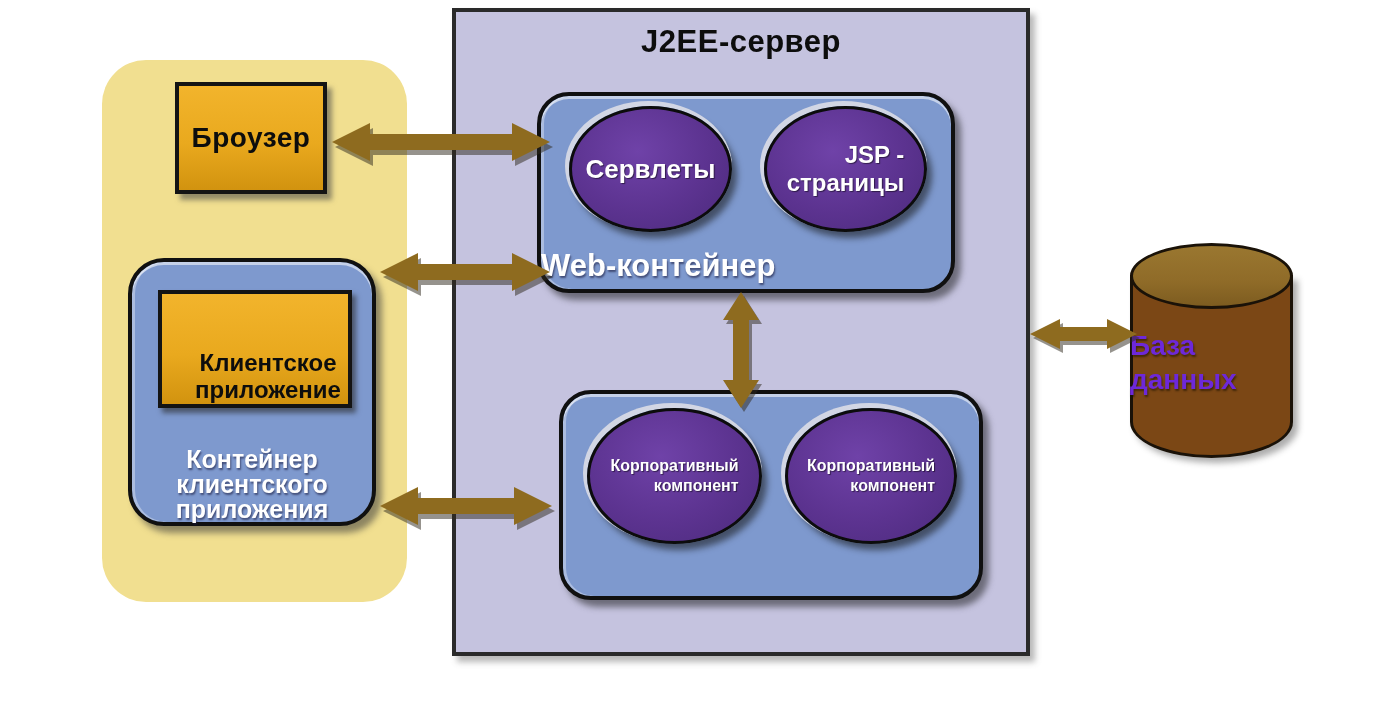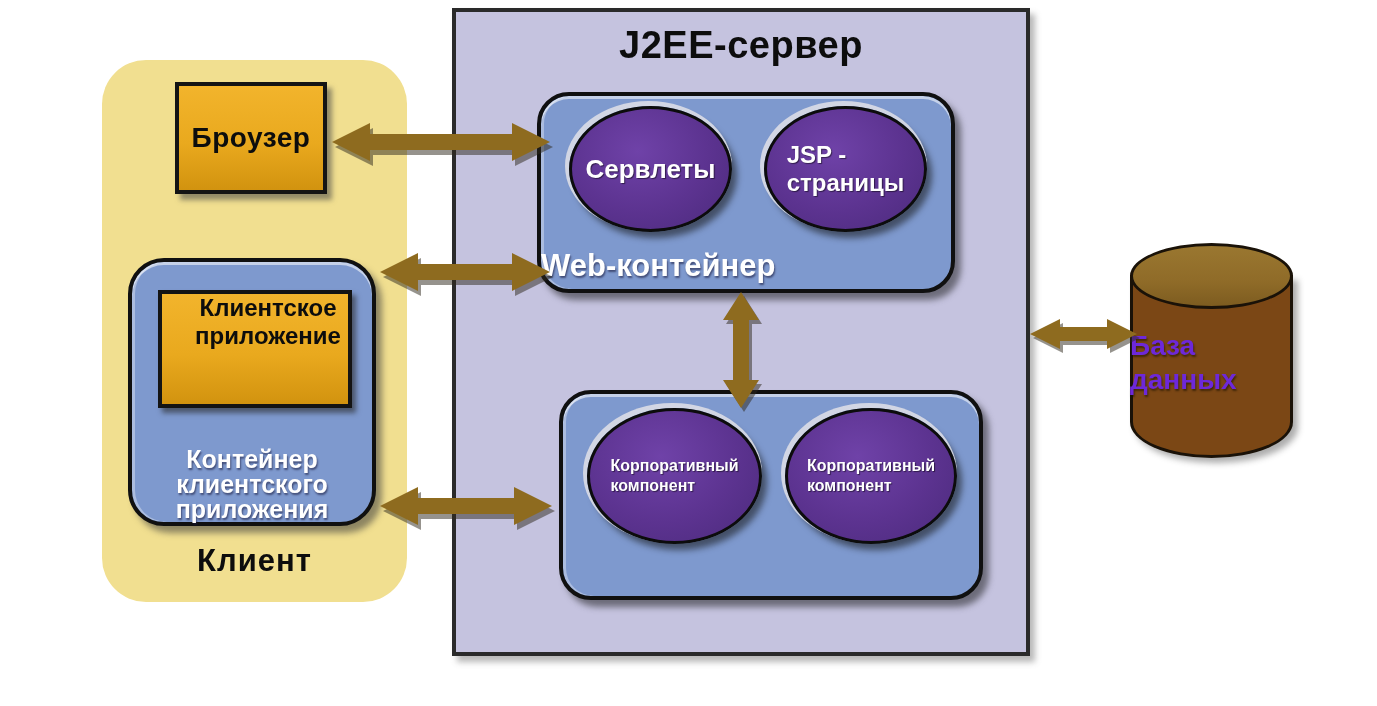--- a/index.html
+++ b/index.html
@@ -27,21 +27,21 @@
     left:128px;top:258px;width:248px;height:268px;
     background:var(--blue-container);border:4px solid #101010;box-sizing:border-box;
     border-radius:36px;
     box-shadow:inset 0 3px 0 rgba(255,255,255,0.55), inset 3px 0 0 rgba(255,255,255,0.35), 6px 7px 6px rgba(60,60,60,0.55);
   }
   .client-app-box{
     left:26px;top:28px;width:194px;height:118px;
     background:linear-gradient(180deg,#f2b42c 0%,var(--orange-box) 55%,#d2930f 100%);
     border:4px solid #141414;box-sizing:border-box;
     box-shadow:4px 5px 5px rgba(40,40,40,0.6);
-    display:flex;align-items:flex-start;justify-content:center;text-align:center;
+    display:flex;align-items:flex-end;justify-content:center;text-align:center;
     font-size:24px;line-height:1.15;color:#0d0d0d;padding-left:26px;
   }
   .client-container-label{
     left:0;top:162px;width:100%;text-align:center;
     font-size:25px;line-height:1.0;color:#ffffff;
     text-shadow:1px 2px 2px rgba(25,25,60,0.6);
     margin-top:23px;
   }
   .client-label{
     left:102px;top:543px;width:305px;text-align:center;
@@ -50,42 +50,42 @@
 
   
   .server-bg{
     left:452px;top:8px;width:578px;height:648px;
     background:var(--server-bg);
     border:4px solid #2a2a2a;box-sizing:border-box;
     box-shadow:5px 6px 6px rgba(100,100,100,0.45);
   }
   .server-title{
     left:452px;top:24px;width:578px;text-align:center;
-    font-size:38px;color:#0d0d0d;letter-spacing:0.5px;
+    font-size:31px;color:#0d0d0d;letter-spacing:0.5px;
   }
   .blue-round{
     background:var(--blue-container);border:4px solid #101010;box-sizing:border-box;
     border-radius:32px;
     box-shadow:inset 0 3px 0 rgba(255,255,255,0.55), inset 3px 0 0 rgba(255,255,255,0.35), 6px 7px 6px rgba(50,50,55,0.6);
   }
   .web-container{left:537px;top:92px;width:418px;height:201px;}
   .ejb-container{left:559px;top:390px;width:424px;height:210px;}
   .container-label{
     left:0;width:100%;text-align:left;position:absolute;
     font-size:31px;color:#ffffff;text-shadow:1px 2px 2px rgba(25,25,60,0.6);
   }
   .web-container .container-label{top:152px;}
   .ejb-container .container-label{top:160px;}
 
   .ellipse{
     position:absolute;border-radius:50%;
     background:radial-gradient(ellipse at 42% 35%, #6f42a8 0%, var(--purple-ellipse) 55%, #4b2a7c 100%);
     border:3px solid #0c0c0c;box-sizing:border-box;
     box-shadow:-2px -3px 0 2px rgba(225,225,232,0.85), 5px 6px 6px rgba(20,20,20,0.55);
-    display:flex;align-items:center;justify-content:center;text-align:left;
+    display:flex;align-items:center;justify-content:center;text-align:right;
     color:#ffffff;text-shadow:1px 1px 1px rgba(0,0,0,0.5);
   }
   .servlets{left:28px;top:10px;width:163px;height:126px;font-size:26px;}
   .jsp{left:223px;top:10px;width:163px;height:126px;font-size:24px;line-height:1.15;}
   .bean1{left:24px;top:14px;width:175px;height:136px;font-size:16px;line-height:1.25;}
   .bean2{left:222px;top:14px;width:172px;height:136px;font-size:16px;line-height:1.25;}
 
   
   .db{left:1130px;top:243px;width:163px;height:215px;}
   .db-body{
@@ -124,21 +124,20 @@
   <div class="abs client-container">
     <div class="abs client-app-box">
       <span class="pre">Клиентское
 приложение</span>
     </div>
     <div class="abs client-container-label pre">Контейнер
 клиентского
 приложения</div>
   </div>
 
-  <div class="abs client-label">Клиент</div>
 
   <div class="abs server-bg"></div>
   <div class="abs server-title">J2EE-сервер</div>
 
   <div class="abs blue-round web-container">
     <div class="ellipse servlets">
       <span>Сервлеты</span>
     </div>
     <div class="ellipse jsp">
       <span class="pre">JSP -

